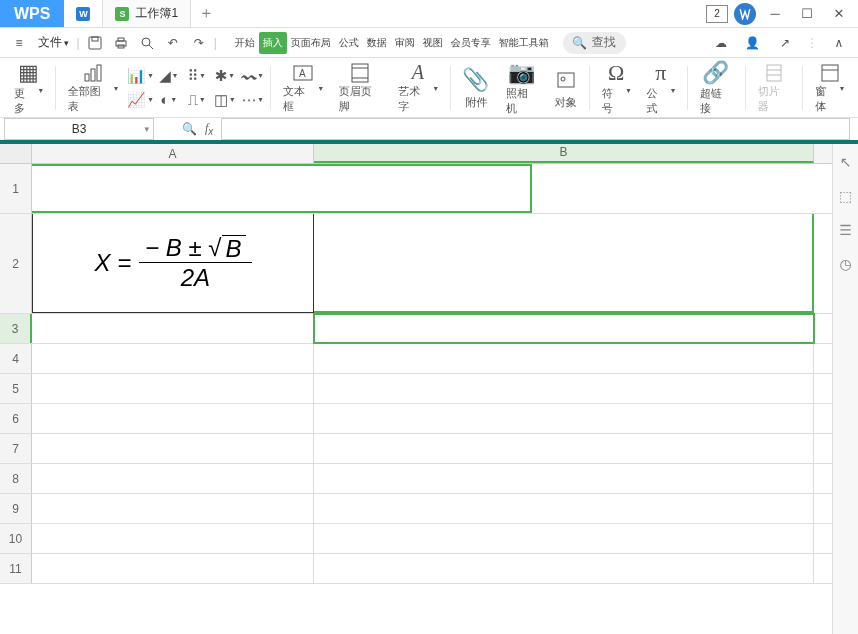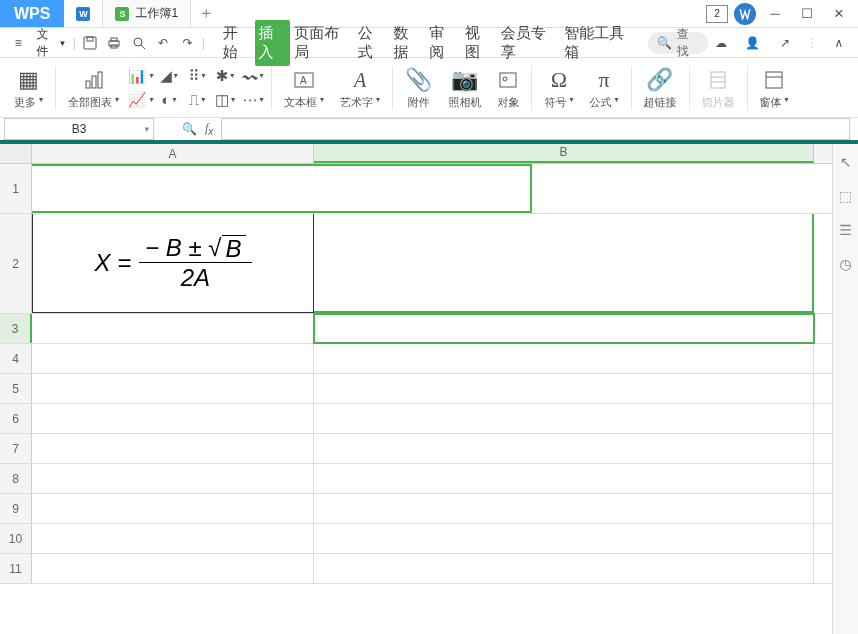--- a/index.html
+++ b/index.html
@@ -12,21 +12,21 @@
 .plus-tab{width:30px;display:flex;align-items:center;justify-content:center;color:#888;font-size:16px;cursor:pointer}
 .title-right{margin-left:auto;display:flex;align-items:center;gap:6px;padding:0 6px}
 .title-right .btn{width:26px;height:22px;display:flex;align-items:center;justify-content:center;color:#555;cursor:pointer;font-size:13px}
 .bluecircle{width:22px;height:22px;border-radius:50%;background:#2f7dd1;display:flex;align-items:center;justify-content:center}
 .numbox{width:22px;height:18px;border:1px solid #888;display:flex;align-items:center;justify-content:center;font-size:10px}
 .menubar{height:30px;background:#fff;display:flex;align-items:center;padding:0 8px;gap:2px;border-bottom:1px solid #e0e0e0}
 .m-left{display:flex;align-items:center;gap:4px}
 .m-file{display:flex;align-items:center;gap:2px;padding:2px 4px;cursor:pointer}
 .iconbtn{width:22px;height:22px;display:flex;align-items:center;justify-content:center;color:#555;cursor:pointer}
 .m-tabs{display:flex;align-items:center;margin-left:12px}
-.m-tab{padding:4px 4px;font-size:15px;color:#444;cursor:pointer}
+.m-tab{padding:4px 4px;font-size:10px;color:#444;cursor:pointer}
 .m-tab.active{background:#4cb050;color:#fff;border-radius:2px}
 .search-pill{margin-left:8px;background:#ededed;border-radius:12px;height:22px;display:flex;align-items:center;padding:0 10px;gap:4px;color:#666}
 .m-right{margin-left:auto;display:flex;align-items:center;gap:10px;color:#666}
 .ribbon{height:60px;background:#fff;display:flex;align-items:center;padding:4px 8px;gap:4px;border-bottom:1px solid #e0e0e0}
 .rgroup{display:flex;flex-direction:column;align-items:center;justify-content:center;height:100%;padding:0 6px;cursor:pointer;color:#555}
 .rgroup .glyph{height:30px;display:flex;align-items:center;justify-content:center;font-size:22px;gap:2px}
 .rgroup .lbl{font-size:11px;display:flex;align-items:flex-start;gap:3px}
 .rgroup.disabled{color:#bbb}
 .vdiv{width:1px;height:44px;background:#e6e6e6;margin:0 2px}
 .mini-col{display:flex;flex-direction:column;gap:2px}
@@ -197,20 +197,32 @@
           <rect x="2" y="4" width="18" height="14" fill="none" stroke="#555"></rect>
           <text x="7" y="15" font-size="10" fill="#555">A</text>
         </svg>
       </div>
     <div class="lbl">
         <span>文本框</span>
         <span style="font-size:8px">▾</span>
       </div>
   </div>
   <div class="rgroup">
+    <div class="glyph">
+        <svg width="22" height="22" viewBox="0 0 22 22">
+          <rect x="3" y="2" width="16" height="18" fill="none" stroke="#555"></rect>
+          <line x1="3" y1="6" x2="19" y2="6" stroke="#555"></line>
+          <line x1="3" y1="16" x2="19" y2="16" stroke="#555"></line>
+        </svg>
+      </div>
+    <div class="lbl">
+        <span>页眉页脚</span>
+      </div>
+  </div>
+  <div class="rgroup">
     <div class="glyph" style="font-family:serif;font-style:italic;font-size:20px">A</div>
     <div class="lbl">
         <span>艺术字</span>
         <span style="font-size:8px">▾</span>
       </div>
   </div>
   <div class="vdiv"></div>
   <div class="rgroup">
     <div class="glyph">📎</div>
     <div class="lbl">

